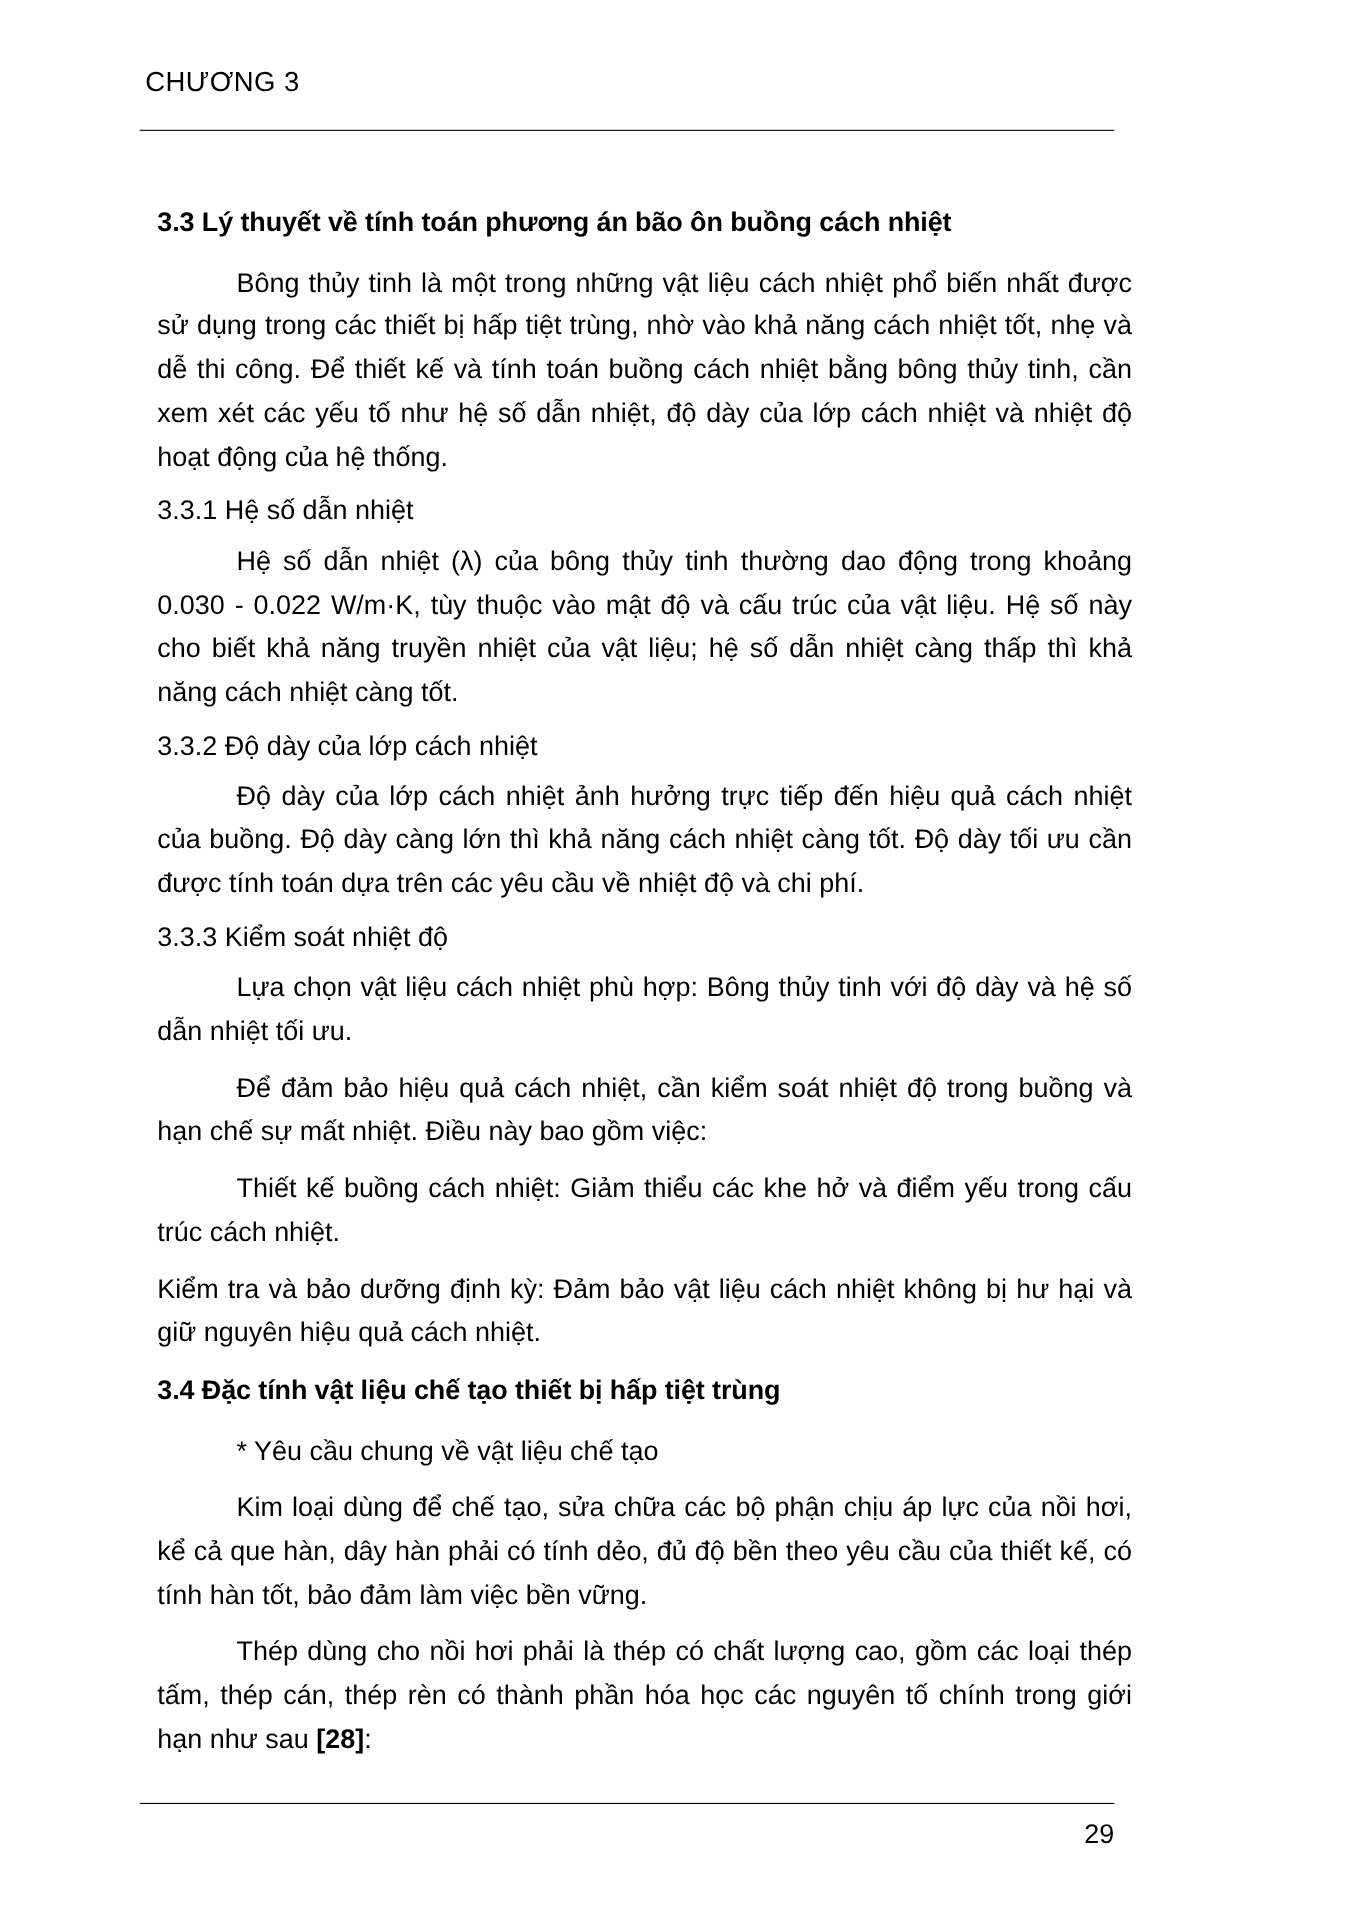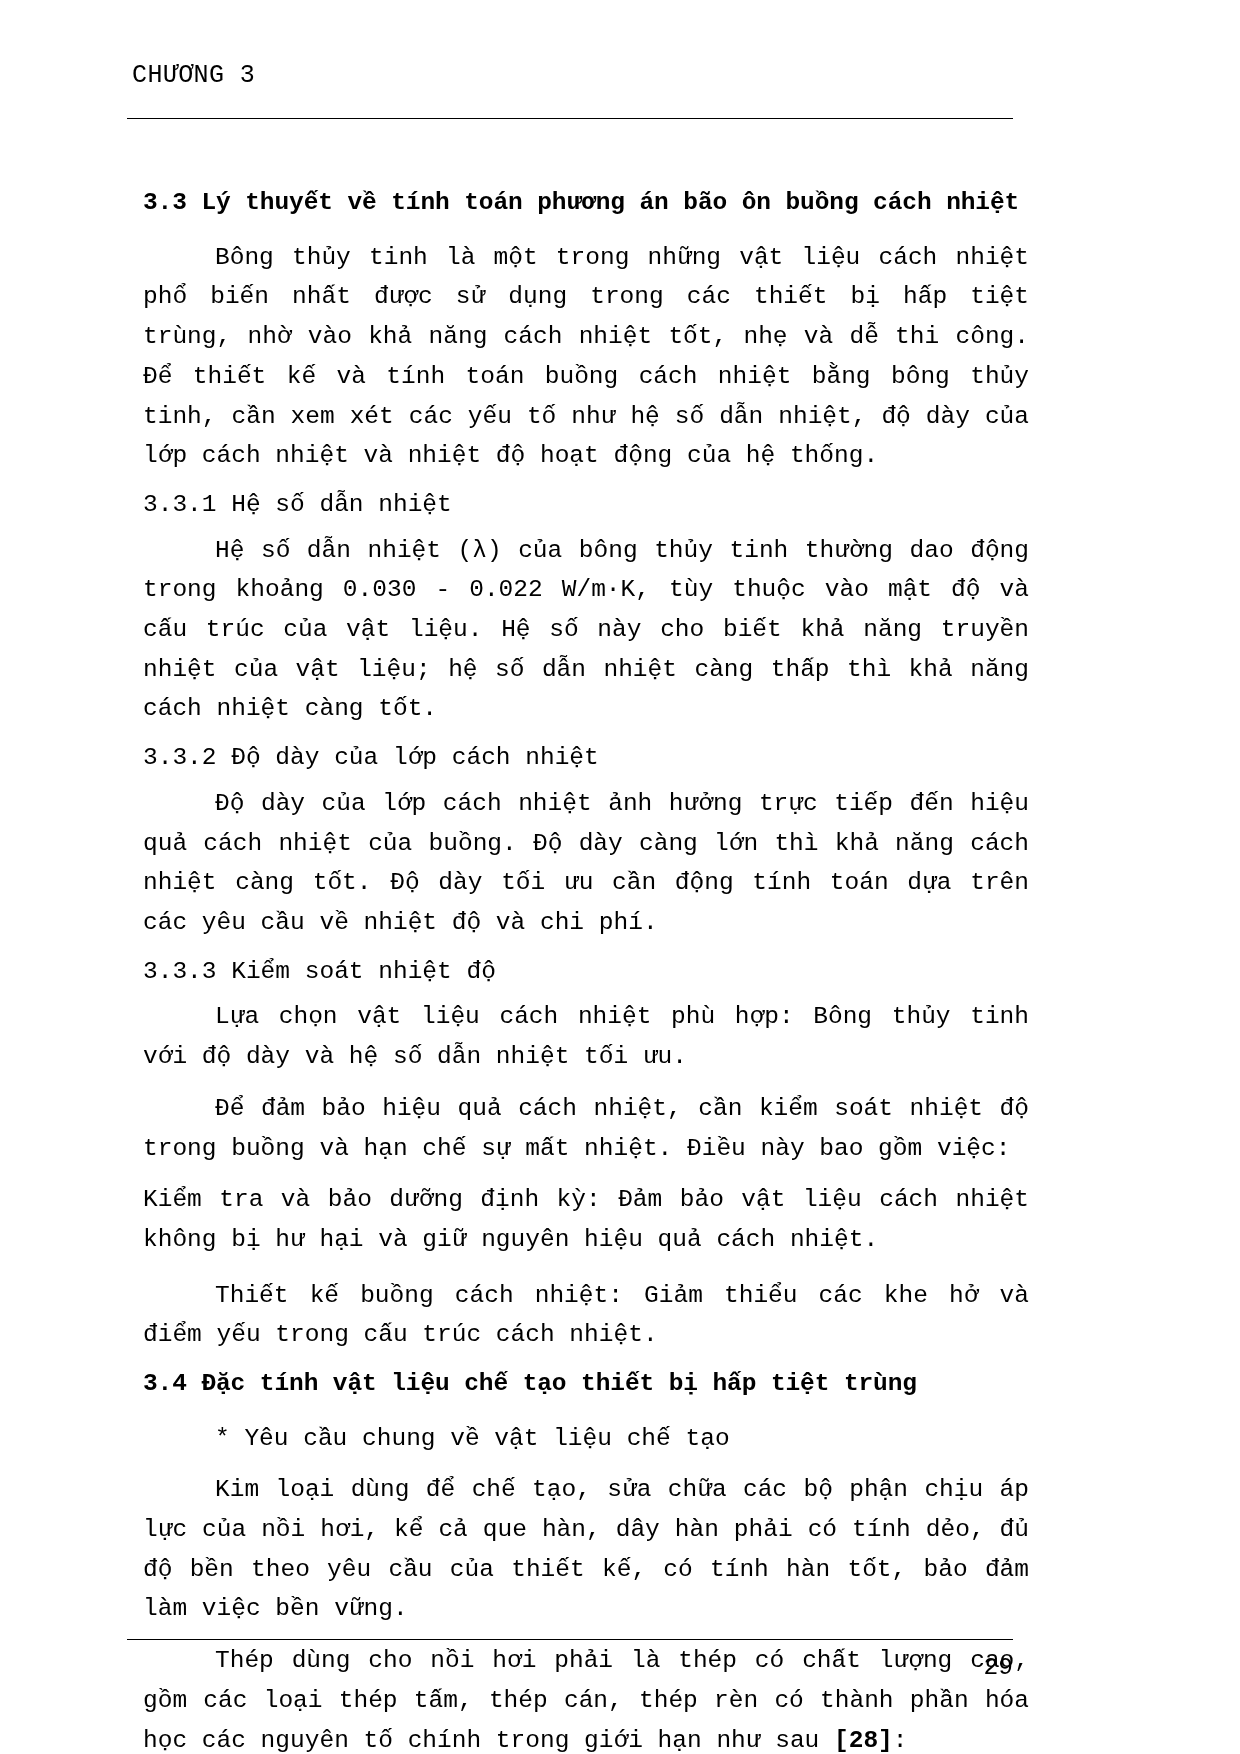--- a/index.html
+++ b/index.html
@@ -7,21 +7,21 @@
     padding: 0;
     background: #ffffff;
   }
   .page {
     position: relative;
     width: 1240px;
     height: 1754px;
     background: #ffffff;
     margin: 0 auto;
     box-sizing: border-box;
-    font-family: Liberation Mono, monospace;
+    font-family: Liberation Sans, sans-serif;
     color: #000000;
   }
   .content {
     position: absolute;
     left: 127px;
     top: 0;
     width: 886px;
     height: 1754px;
   }
 
@@ -121,31 +121,31 @@
       <h2 class="h-major">3.3 Lý thuyết về tính toán phương án bão ôn buồng cách nhiệt</h2>
 
       <p class="para indent gap-sm">Bông thủy tinh là một trong những vật liệu cách nhiệt phổ biến nhất được sử dụng trong các thiết bị hấp tiệt trùng, nhờ vào khả năng cách nhiệt tốt, nhẹ và dễ thi công. Để thiết kế và tính toán buồng cách nhiệt bằng bông thủy tinh, cần xem xét các yếu tố như hệ số dẫn nhiệt, độ dày của lớp cách nhiệt và nhiệt độ hoạt động của hệ thống.</p>
 
       <h3 class="h-minor">3.3.1  Hệ số dẫn nhiệt</h3>
 
       <p class="para indent gap-sm">Hệ số dẫn nhiệt (λ) của bông thủy tinh thường dao động trong khoảng 0.030 - 0.022 W/m·K, tùy thuộc vào mật độ và cấu trúc của vật liệu. Hệ số này cho biết khả năng truyền nhiệt của vật liệu; hệ số dẫn nhiệt càng thấp thì khả năng cách nhiệt càng tốt.</p>
 
       <h3 class="h-minor">3.3.2  Độ dày của lớp cách nhiệt</h3>
 
-      <p class="para indent gap-sm">Độ dày của lớp cách nhiệt ảnh hưởng trực tiếp đến hiệu quả cách nhiệt của buồng. Độ dày càng lớn thì khả năng cách nhiệt càng tốt. Độ dày tối ưu cần động tính toán dựa trên các yêu cầu về nhiệt độ và chi phí.</p>
+      <p class="para indent gap-sm">Độ dày của lớp cách nhiệt ảnh hưởng trực tiếp đến hiệu quả cách nhiệt của buồng. Độ dày càng lớn thì khả năng cách nhiệt càng tốt. Độ dày tối ưu cần được tính toán dựa trên các yêu cầu về nhiệt độ và chi phí.</p>
 
       <h3 class="h-minor">3.3.3  Kiểm soát nhiệt độ</h3>
 
       <p class="para indent gap-sm">Lựa chọn vật liệu cách nhiệt phù hợp: Bông thủy tinh với độ dày và hệ số dẫn nhiệt tối ưu.</p>
 
       <p class="para indent gap-sm">Để đảm bảo hiệu quả cách nhiệt, cần kiểm soát nhiệt độ trong buồng và hạn chế sự mất nhiệt. Điều này bao gồm việc:</p>
 
+      <p class="para indent gap-sm">Thiết kế buồng cách nhiệt: Giảm thiểu các khe hở và điểm yếu trong cấu trúc cách nhiệt.</p>
+
       <p class="para noindent gap-md">Kiểm tra và bảo dưỡng định kỳ: Đảm bảo vật liệu cách nhiệt không bị hư hại và giữ nguyên hiệu quả cách nhiệt.</p>
-
-      <p class="para indent gap-sm">Thiết kế buồng cách nhiệt: Giảm thiểu các khe hở và điểm yếu trong cấu trúc cách nhiệt.</p>
 
       <h2 class="h-major">3.4 Đặc tính vật liệu chế tạo thiết bị hấp tiệt trùng</h2>
 
       <p class="para indent gap-sm">* Yêu cầu chung về vật liệu chế tạo</p>
 
       <p class="para indent gap-sm">Kim loại dùng để chế tạo, sửa chữa các bộ phận chịu áp lực của nồi hơi, kể cả que hàn, dây hàn phải có tính dẻo, đủ độ bền theo yêu cầu của thiết kế, có tính hàn tốt, bảo đảm làm việc bền vững.</p>
 
       <p class="para indent"><span>Thép dùng cho nồi hơi phải là thép có chất lượng cao, gồm các loại thép tấm, thép cán, thép rèn có thành phần hóa học các nguyên tố chính trong giới hạn như sau </span><b>[28]</b><span>:</span></p>
 
     </div>

